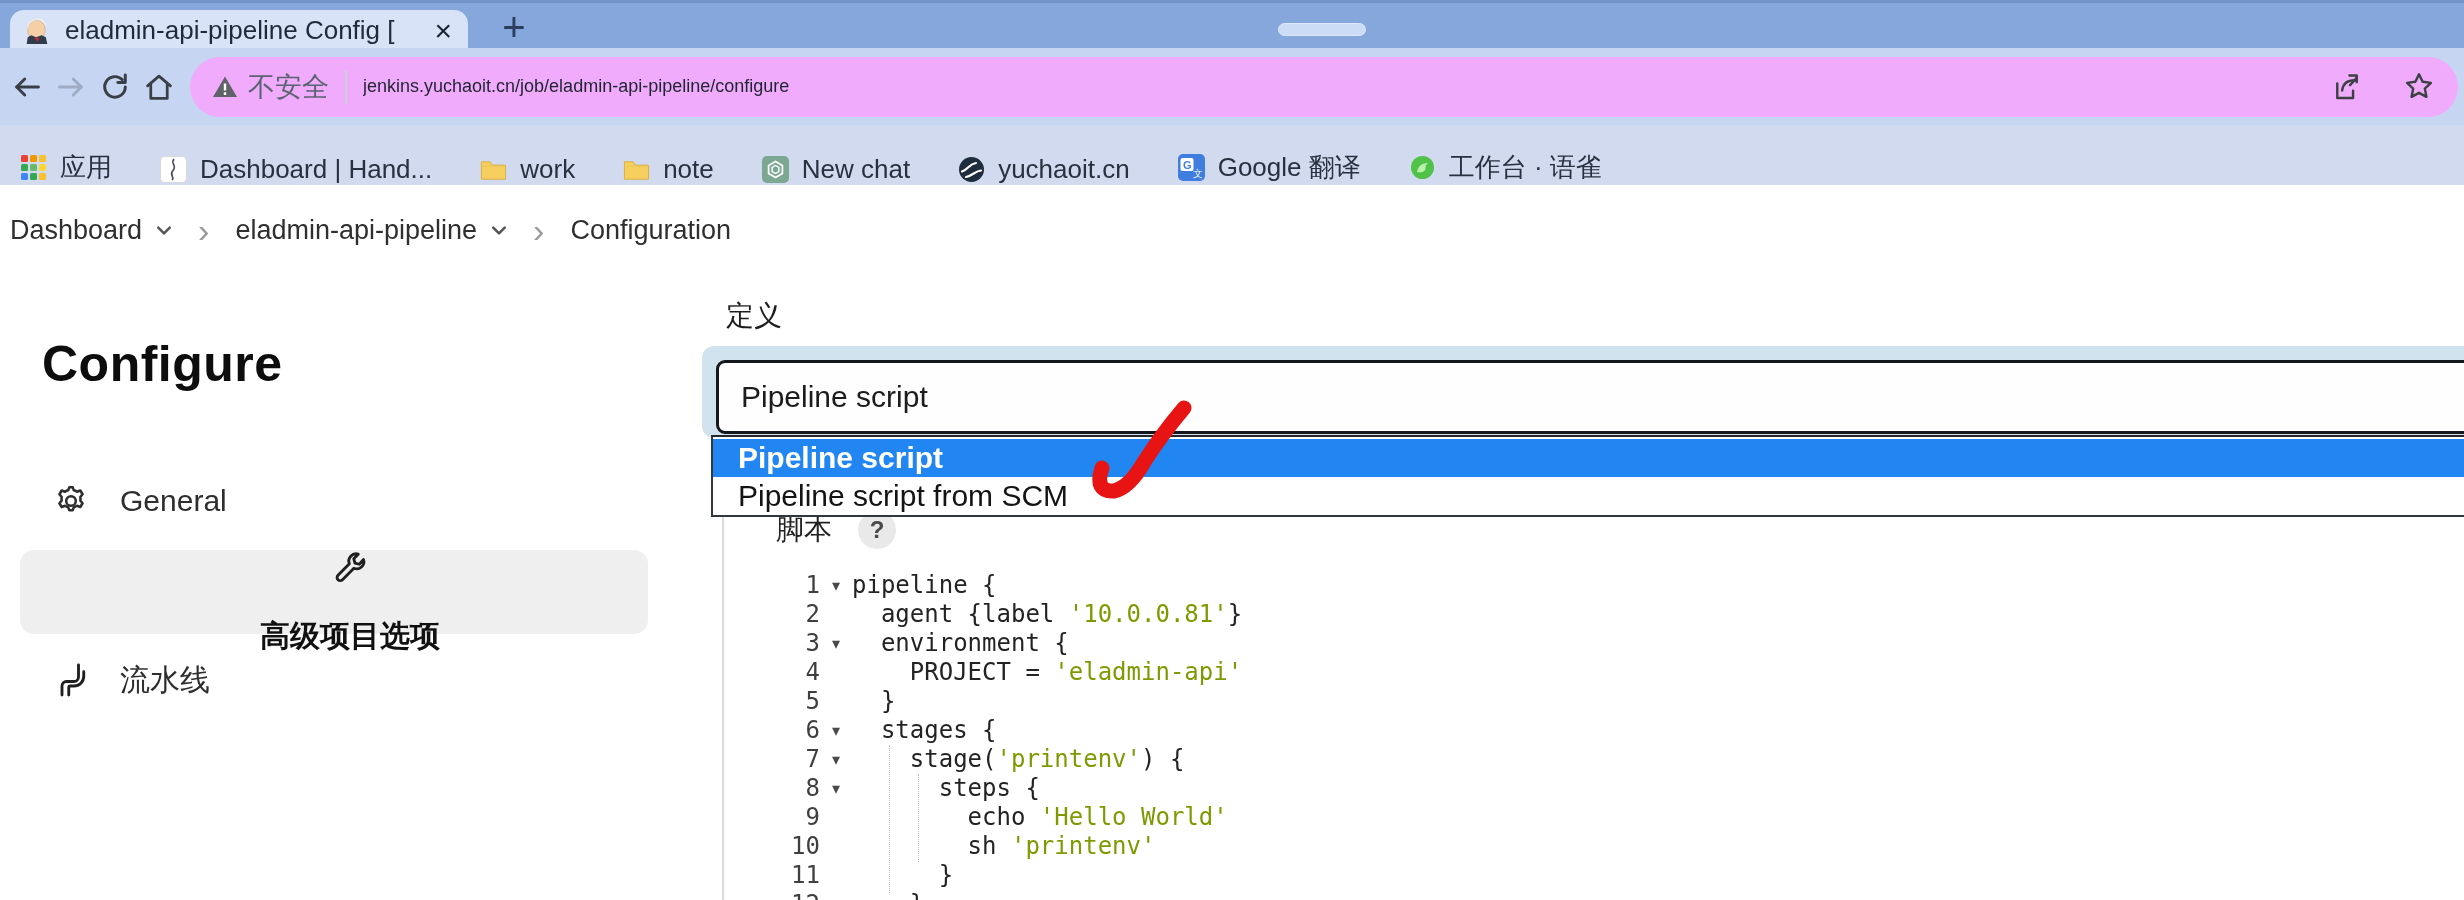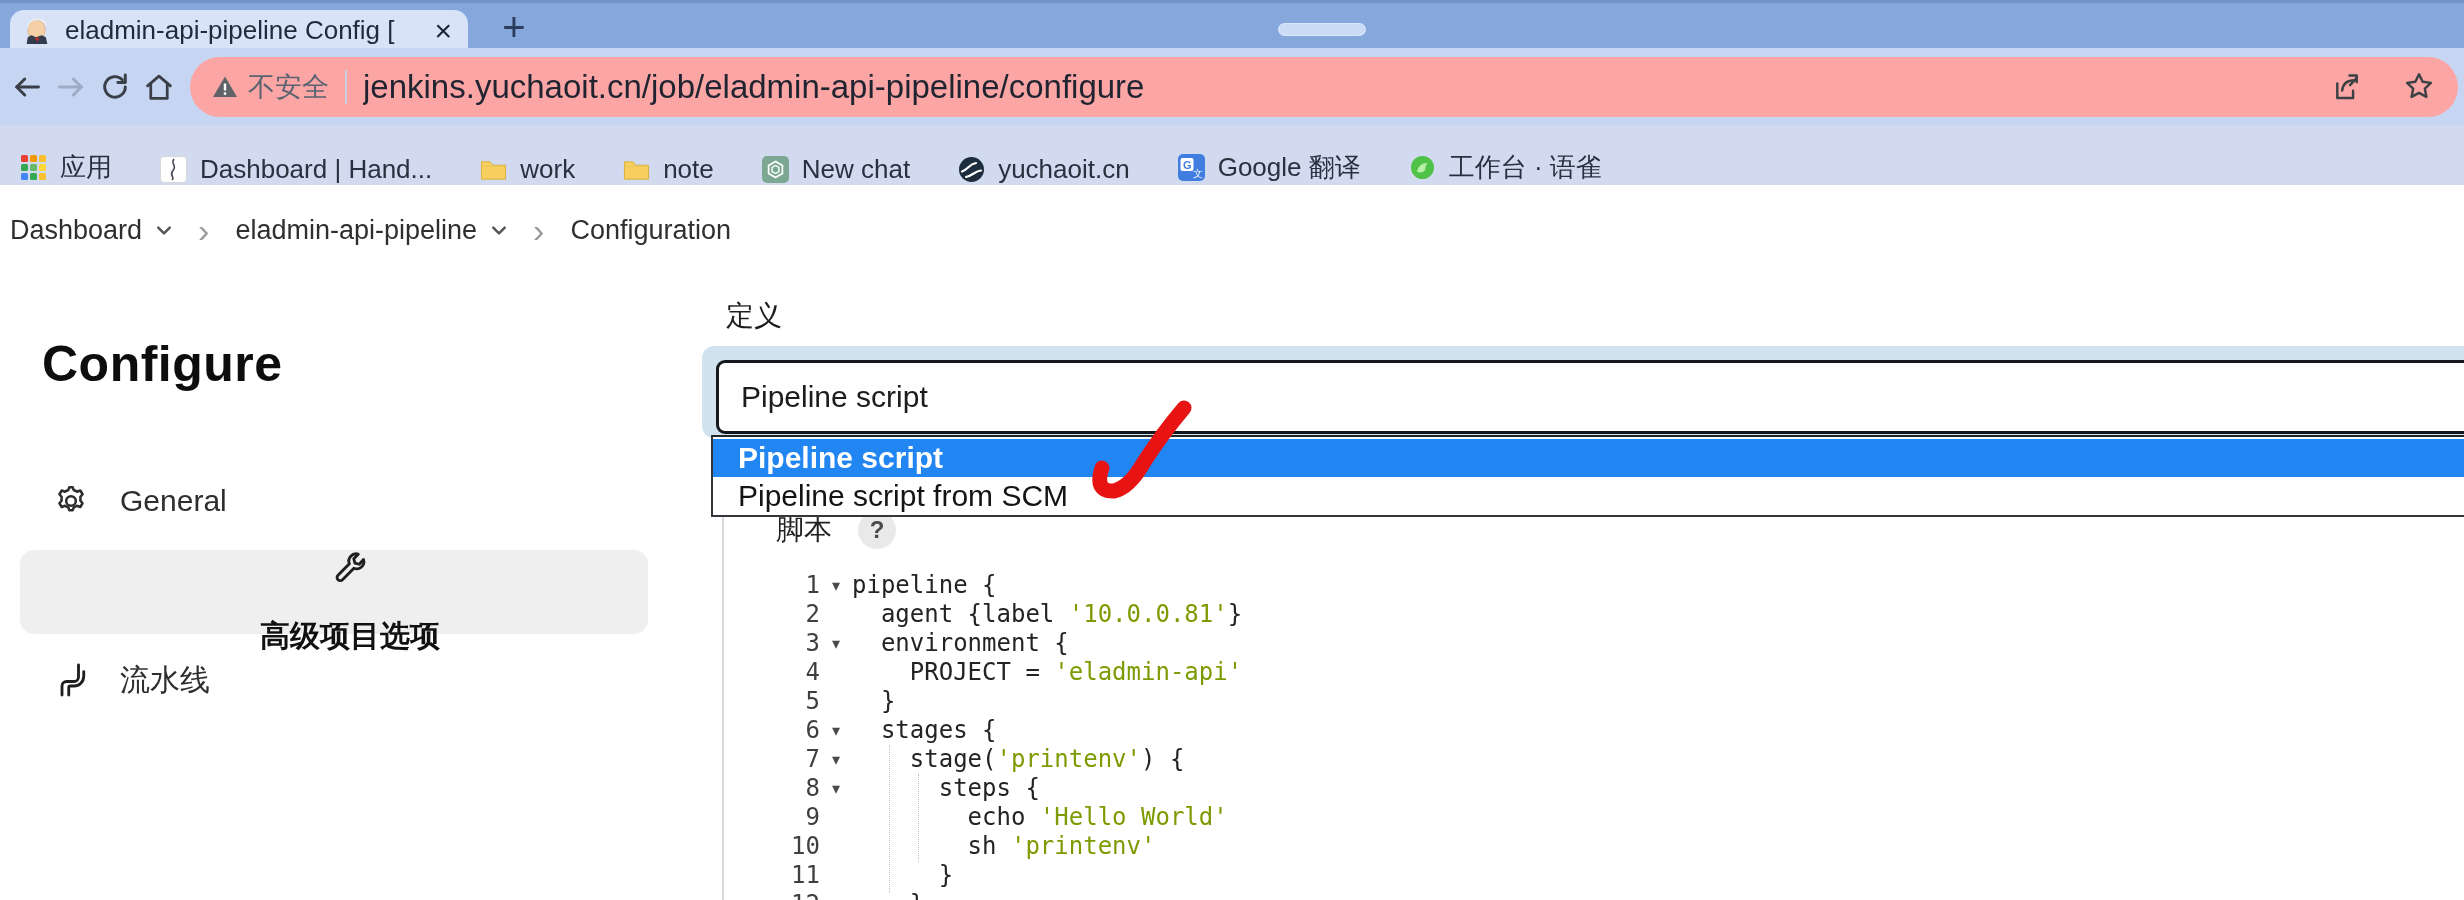--- a/index.html
+++ b/index.html
@@ -18,26 +18,26 @@
   .newtab{position:absolute;left:492px;top:2px;width:44px;height:44px;display:flex;
           align-items:center;justify-content:center;font-size:40px;font-weight:500;color:#2c3e5c;}
   .drag-pill{position:absolute;left:1278px;top:20px;width:88px;height:13px;border-radius:7px;
              background:#ccdcf7;border:1px solid #dde9fb;box-sizing:border-box;}
 
   
   .toolbar{position:absolute;left:0;top:48px;width:100%;height:77px;background:#c6d5f1;
            display:flex;align-items:center;}
   .nav-ico{width:34px;height:34px;margin-left:10px;flex:0 0 auto;display:flex;align-items:center;justify-content:center;}
   .nav-ico svg{display:block;}
-  .omnibox{flex:1;height:60px;margin:0 6px 0 14px;background:#fca5a5;border-radius:30px;
+  .omnibox{flex:1;height:60px;margin:0 6px 0 14px;background:#f0abfc;border-radius:30px;
            display:flex;align-items:center;padding:0 22px;box-sizing:border-box;min-width:0;}
   .omni-warn{width:26px;height:24px;margin-right:10px;flex:0 0 auto;}
   .omni-sec{font-size:27px;color:#5a6370;white-space:nowrap;}
   .omni-div{width:2px;height:34px;background:#c9cfdb;margin:0 16px;flex:0 0 auto;}
-  .omni-url{font-size:33px;color:#1f2430;white-space:nowrap;overflow:hidden;flex:1;min-width:0;}
+  .omni-url{font-size:18px;color:#1f2430;white-space:nowrap;overflow:hidden;flex:1;min-width:0;}
   .omni-right{display:flex;align-items:center;gap:38px;margin-left:20px;flex:0 0 auto;}
 
   
   .bookmarks{position:absolute;left:0;top:125px;width:100%;height:60px;background:#d2daef;
              display:flex;align-items:flex-end;padding-left:20px;box-sizing:border-box;gap:48px;}
   .bm{display:flex;align-items:center;gap:13px;flex:0 0 auto;}
   .bm-label{font-size:26px;color:#27313f;white-space:nowrap;}
   .bm-icon{width:27px;height:27px;display:flex;align-items:center;justify-content:center;}
   .bm-icon svg{display:block;}
 

